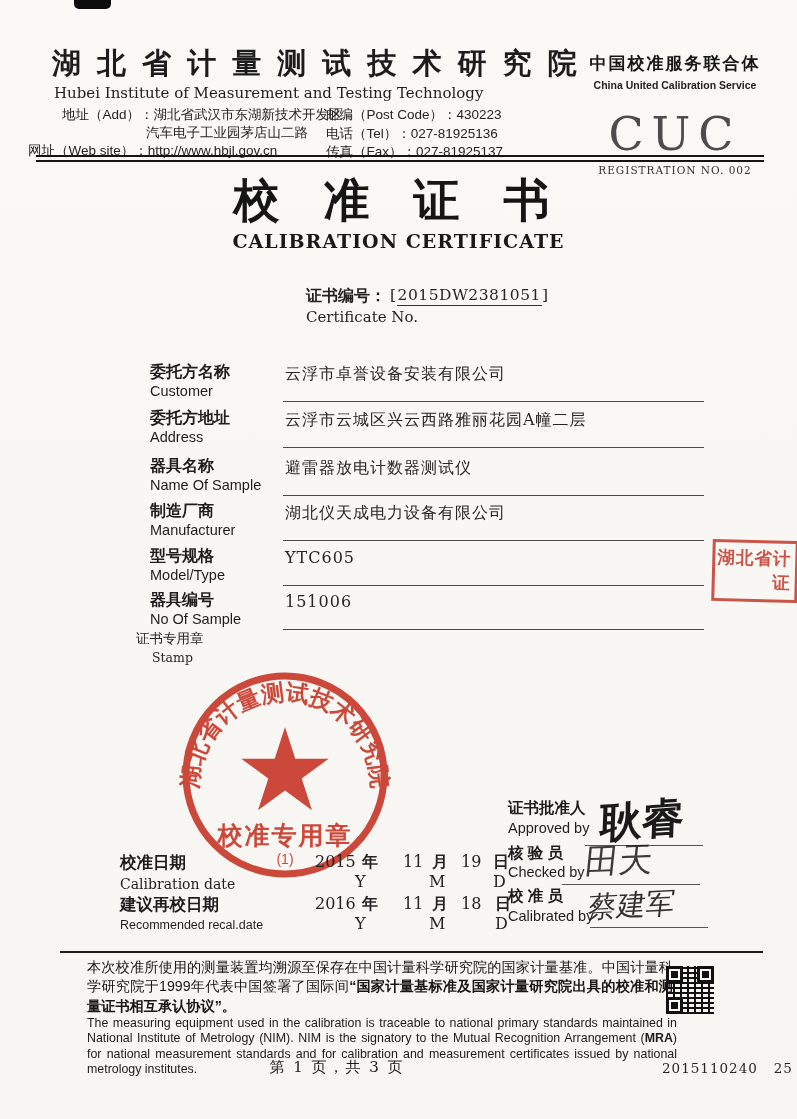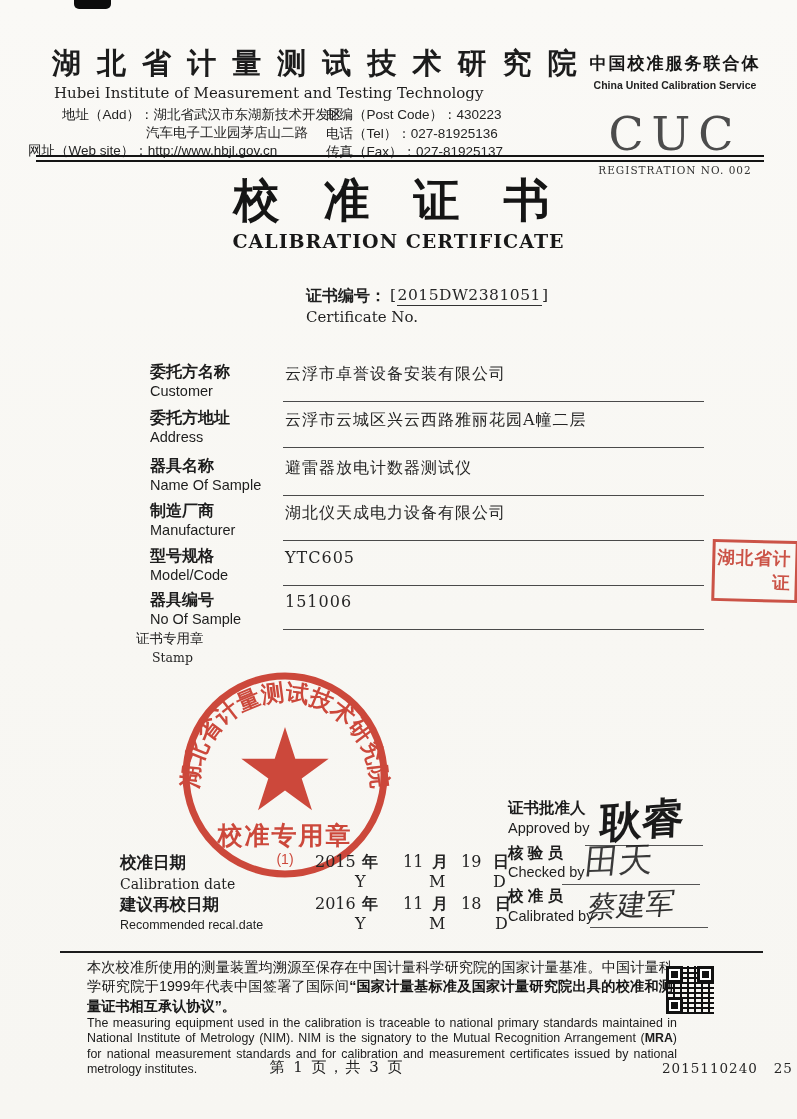--- a/index.html
+++ b/index.html
@@ -126,21 +126,21 @@
     <span class="f-line"></span>
   </div>
   <div class="abs frow" style="top:501px;">
     <span class="f-cn sans">制造厂商</span>
     <span class="f-en sans">Manufacturer</span>
     <span class="f-val serif">湖北仪天成电力设备有限公司</span>
     <span class="f-line"></span>
   </div>
   <div class="abs frow" style="top:546px;">
     <span class="f-cn sans">型号规格</span>
-    <span class="f-en sans">Model/Code</span>
+    <span class="f-en sans">Model/Type</span>
     <span class="f-val serif">YTC605</span>
     <span class="f-line"></span>
   </div>
   <div class="abs frow" style="top:590px;">
     <span class="f-cn sans">器具编号</span>
     <span class="f-en sans">No Of Sample</span>
     <span class="f-val serif">151006</span>
     <span class="f-line"></span>
   </div>
 

